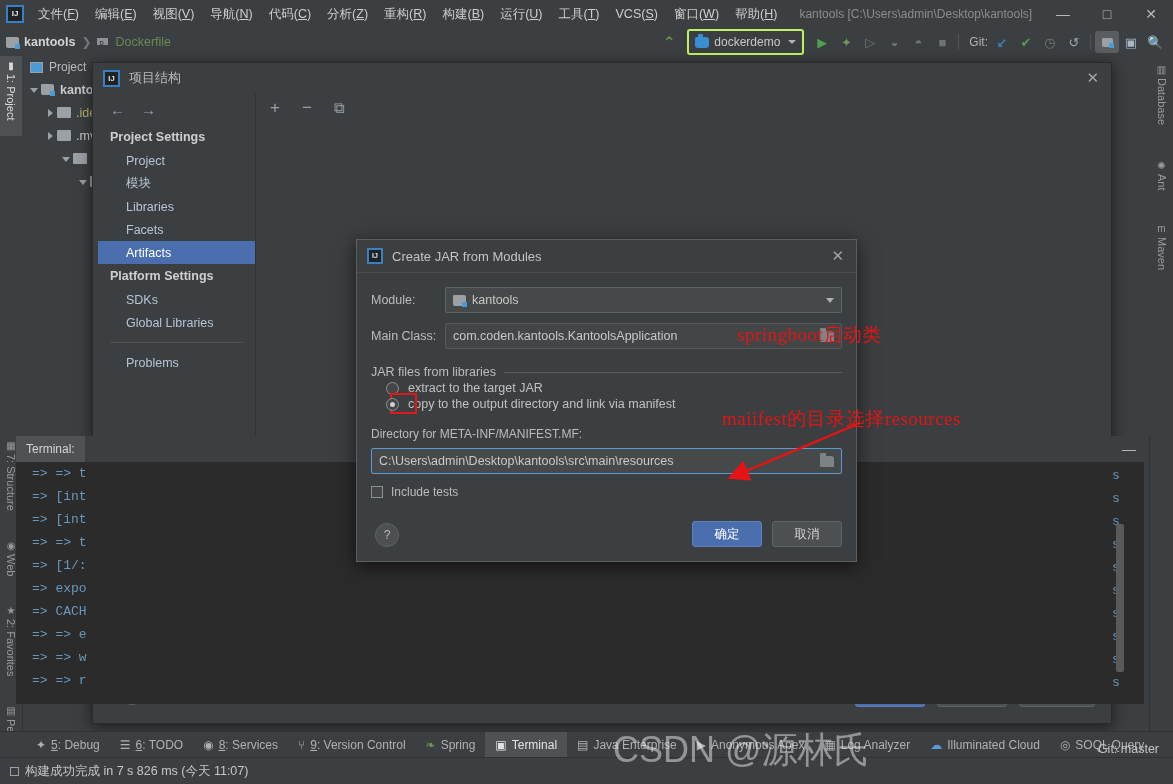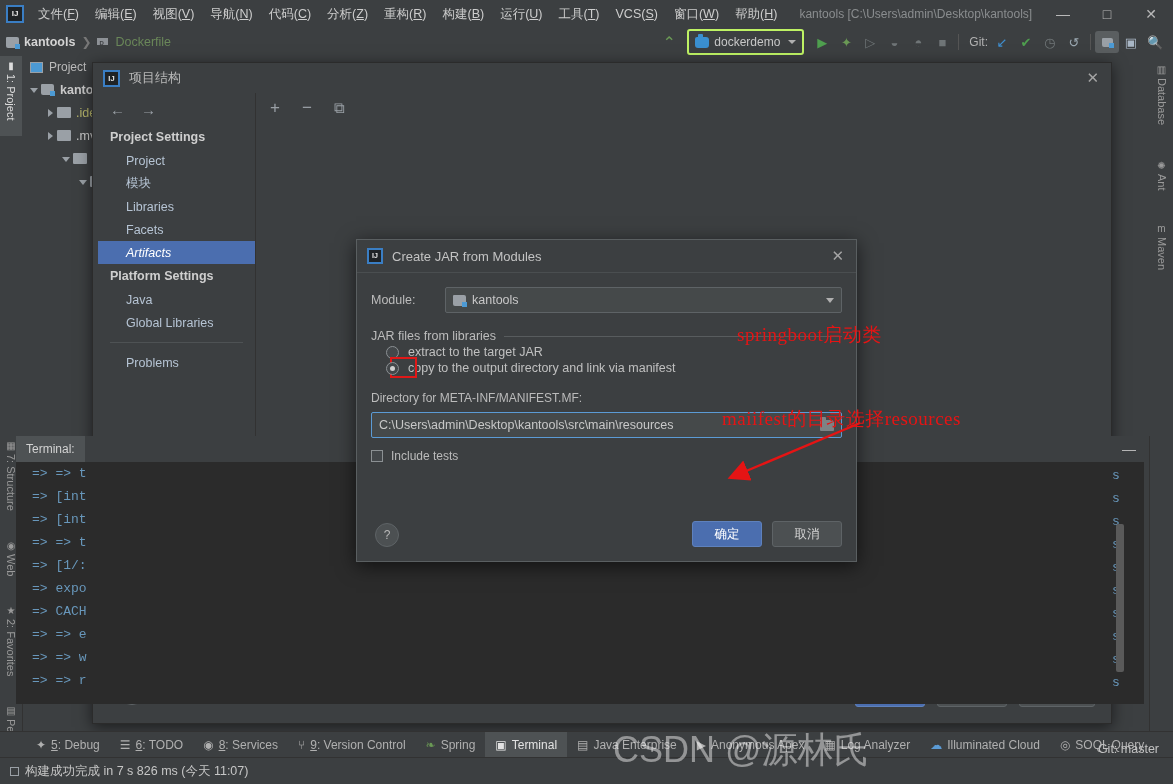--- a/index.html
+++ b/index.html
@@ -76,21 +76,21 @@
   #psdlg{position:absolute;left:92px;top:62px;width:1018px;height:660px;background:#3c3f41;border:1px solid #2b2b2b;box-shadow:0 3px 14px rgba(0,0,0,.55);}
   #pshdr{height:30px;display:flex;align-items:center;padding-left:10px;}
   #pshdr .ijsm{width:17px;height:17px;border:2px solid #3a7ec4;background:#1f2326;color:#e8e8e8;font-size:7.5px;line-height:13px;text-align:center;font-weight:bold;box-sizing:border-box;margin-right:9px;}
   #pshdr .t{color:#b9b9b9;font-size:13px;}
   #pshdr .x{margin-left:auto;margin-right:12px;color:#a5a5a5;font-size:15px;}
   #psbody{position:absolute;left:0;top:30px;width:1018px;height:598px;}
   #psnav{position:absolute;left:5px;top:0;width:157px;height:598px;background:#3c3f41;border-right:1px solid #323232;}
   #psnavtop{height:32px;display:flex;align-items:center;gap:16px;padding-left:12px;color:#9aa0a6;font-size:15px;}
   .psgroup{font-weight:bold;color:#cfcfcf;font-size:12.5px;padding:5px 0 5px 12px;}
   .psitem{height:23px;display:flex;align-items:center;padding-left:28px;color:#b6c4d4;font-size:12.5px;}
-  .psitem.sel{background:#4b6eaf;color:#ffffff;font-style:italic;}
+  .psitem.sel{background:#4b6eaf;color:#ffffff;}
   .psdiv{height:1px;background:#4e5254;margin:8px 12px;}
   #pscontent{position:absolute;left:163px;top:0;width:855px;height:598px;background:#3c3f41;}
   #pstools{height:30px;display:flex;align-items:center;gap:22px;padding-left:14px;color:#9aa0a6;font-size:17px;}
   #psempty{position:absolute;left:0;top:250px;width:330px;text-align:center;color:#76797b;font-size:12.5px;}
   #psfooter{position:absolute;left:0;bottom:0;width:1018px;height:62px;}
   .btn{height:26px;min-width:70px;padding:0 16px;border:1px solid #5e6366;border-radius:3px;background:#4c5052;color:#d6d6d6;font-size:12.5px;
         display:flex;align-items:center;justify-content:center;box-sizing:border-box;margin-top:42px;}
   .btn.pri{background:#4b6eaf;border-color:#5e81bd;color:#ffffff;}
   #psfooter .bar{position:absolute;right:16px;bottom:16px;display:flex;gap:12px;}
   #pshelp{position:absolute;left:26px;bottom:18px;width:26px;height:26px;border-radius:50%;background:#4c5052;border:1px solid #5e6366;color:#b9b9b9;
@@ -304,21 +304,21 @@
           <span>←</span>
           <span>→</span>
         </div>
         <div class="psgroup nosel">Project Settings</div>
         <div class="psitem">Project</div>
         <div class="psitem">模块</div>
         <div class="psitem">Libraries</div>
         <div class="psitem">Facets</div>
         <div class="psitem sel">Artifacts</div>
         <div class="psgroup nosel">Platform Settings</div>
-        <div class="psitem">Java</div>
+        <div class="psitem">SDKs</div>
         <div class="psitem">Global Libraries</div>
         <div class="psdiv"></div>
         <div class="psitem">Problems</div>
       </div>
 
       <div id="pscontent">
         <div id="pstools">
           <span>+</span>
           <span>−</span>
           <span style="font-size:15px;">⧉</span>
@@ -382,20 +382,27 @@
 
     <div class="frow" style="margin-top:14px;">
       <div class="flabel nosel">Module:</div>
       <div class="fctl">
         <span class="fldr"></span>
         <span>kantools</span>
         <span class="caret"></span>
       </div>
     </div>
 
+    <div class="frow">
+      <div class="flabel nosel">Main Class:</div>
+      <div class="fctl flat">
+        <span>com.coden.kantools.KantoolsApplication</span>
+        <span class="foldbtn"></span>
+      </div>
+    </div>
 
     <div class="grouptitle">
       <span class="nosel">JAR files from libraries</span>
       <span class="line"></span>
     </div>
 
     <div class="optrow">
       <span class="radio"></span>
       <span class="nosel">extract to the target JAR</span>
     </div>

